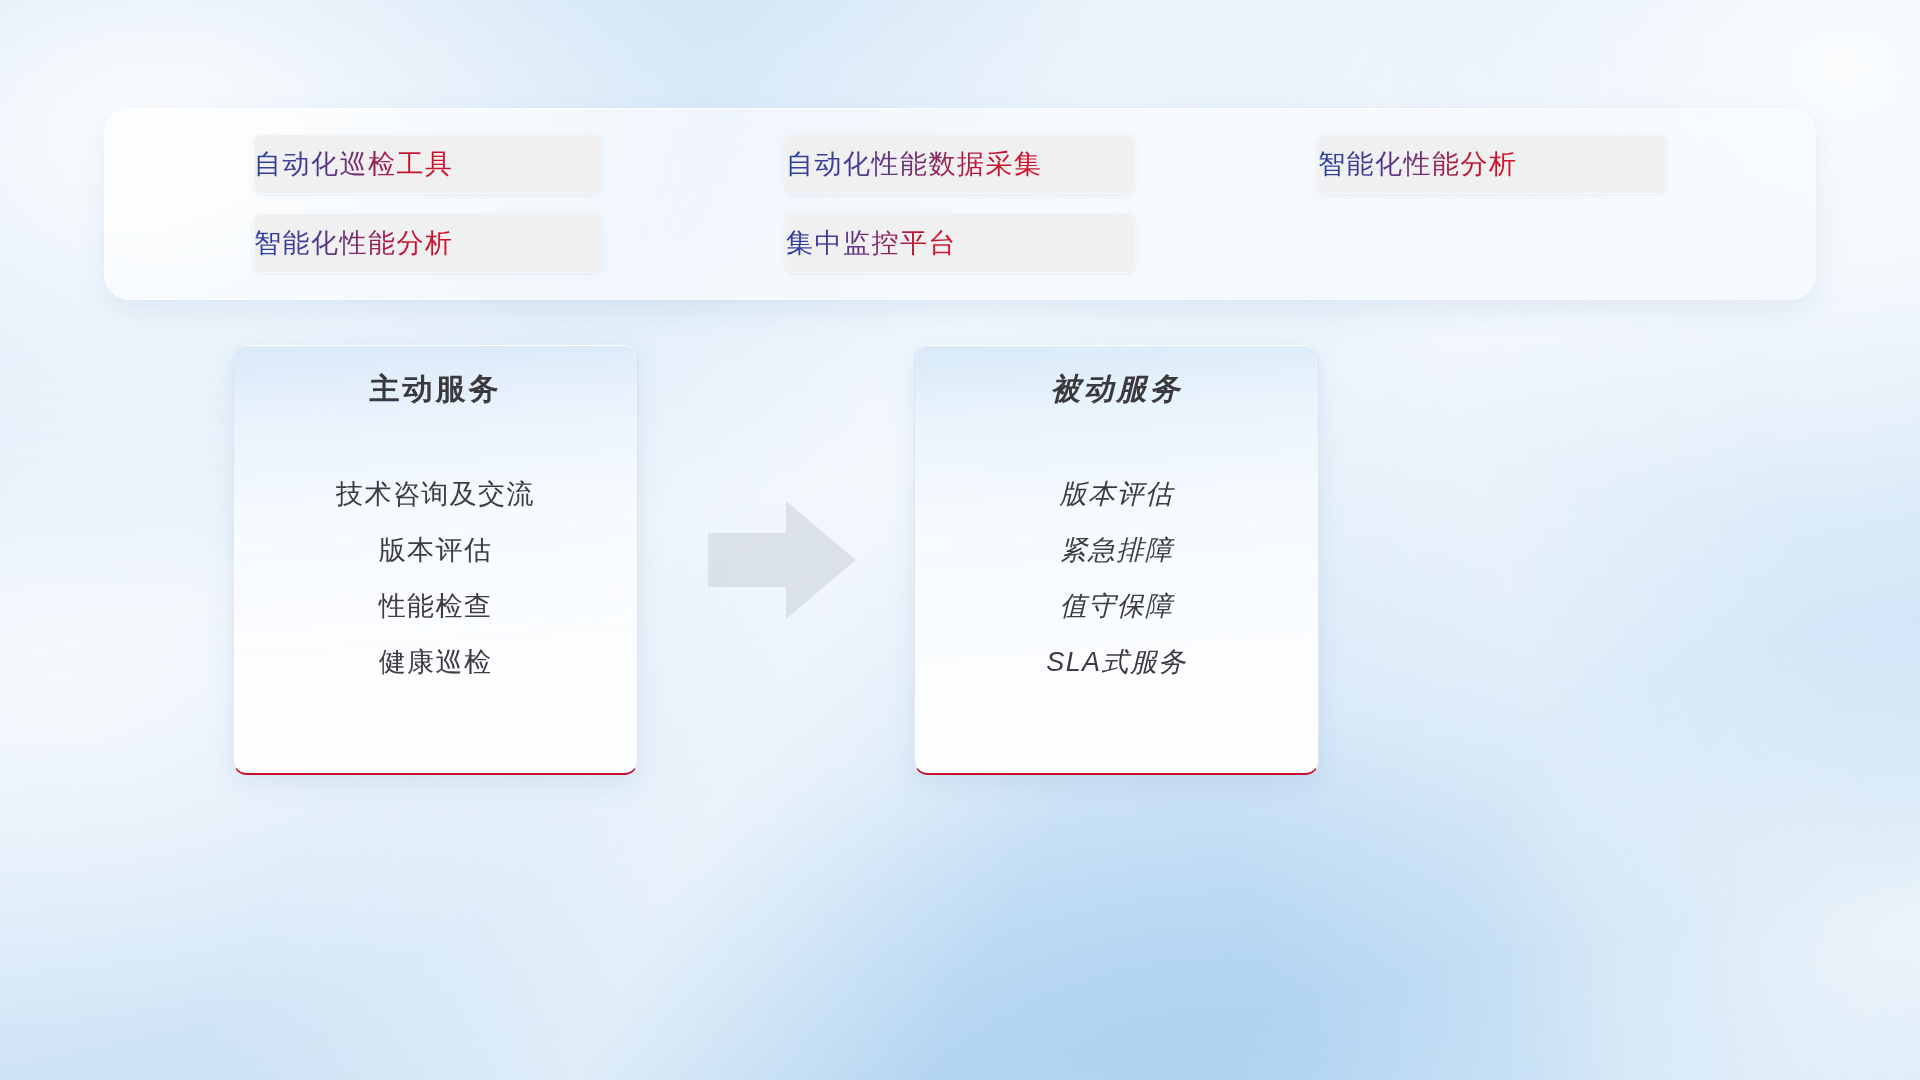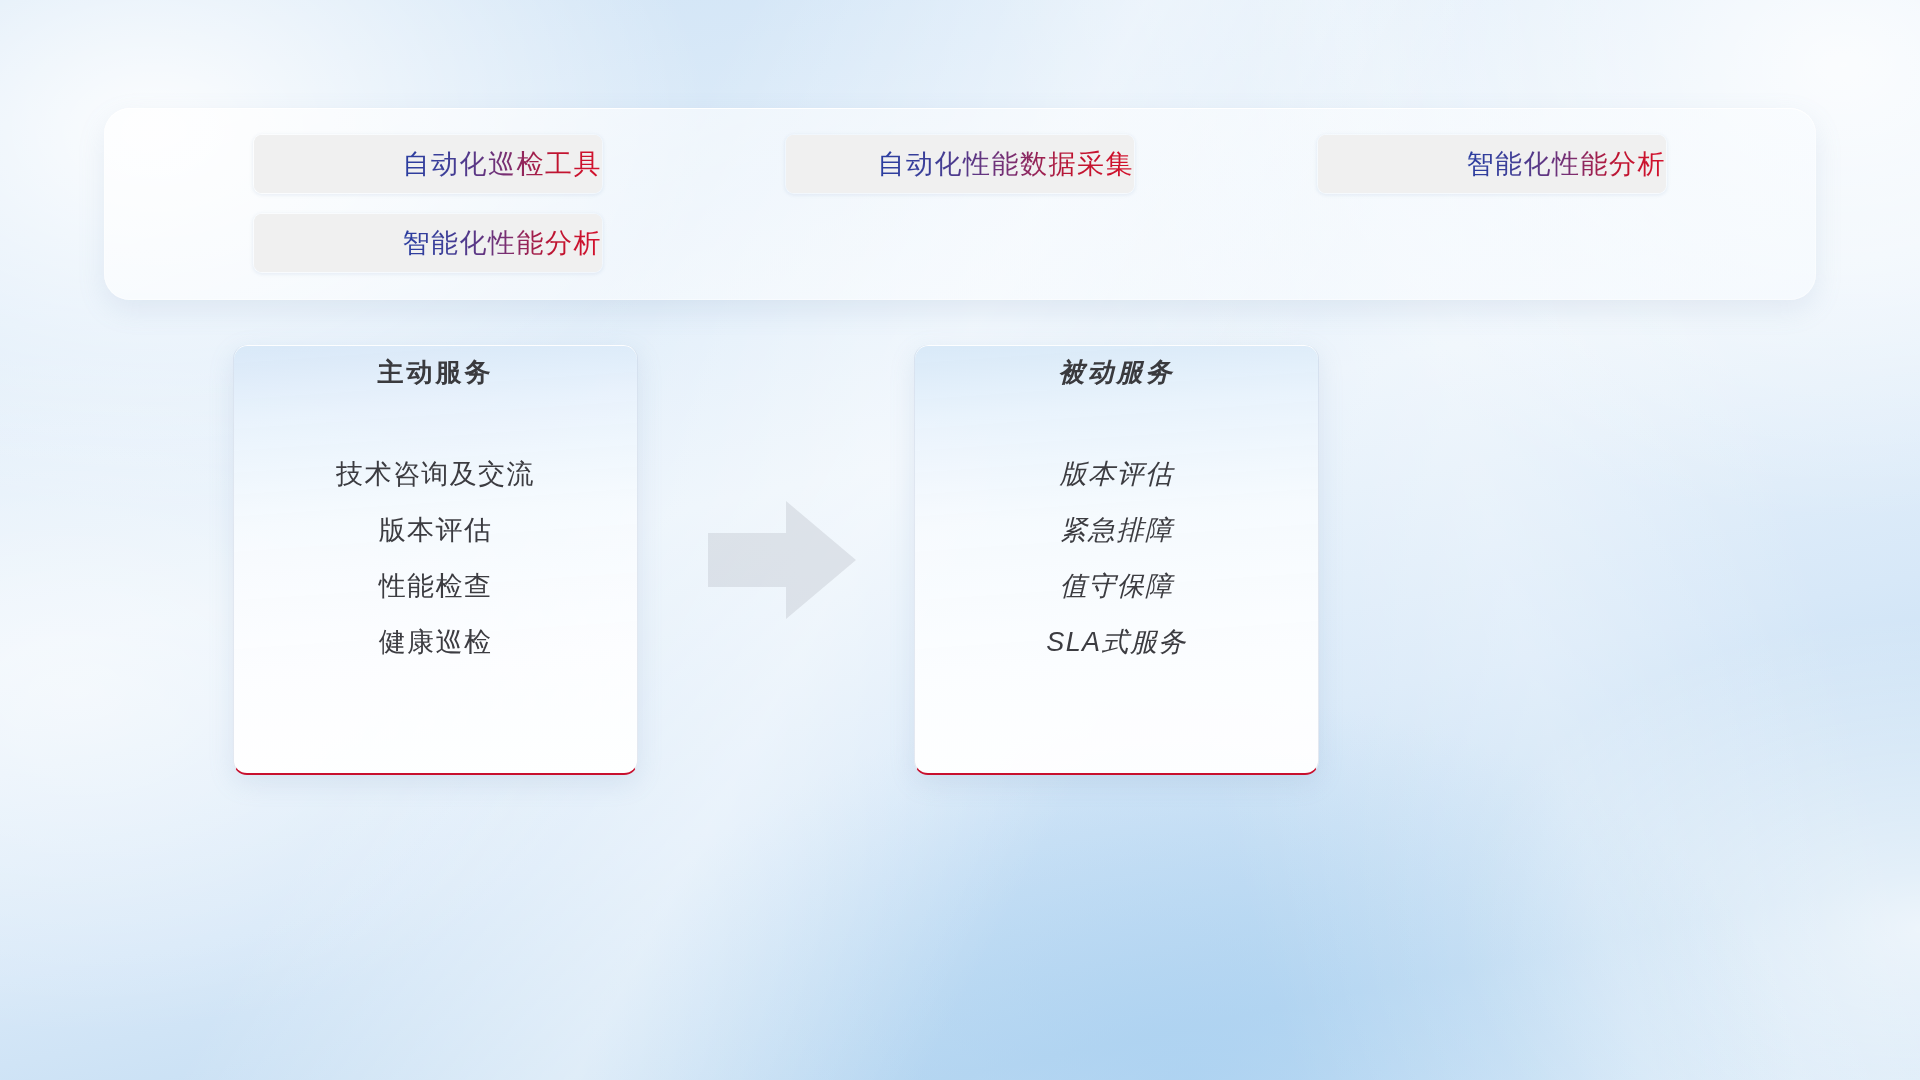--- a/index.html
+++ b/index.html
@@ -81,21 +81,21 @@
     background: linear-gradient(178deg, #2c3fa0 0%, #3a46a4 26%, #7d3477 56%, #c8102e 80%, #d4152f 100%);
     z-index: -1;
   }
   .pill-inner {
     width: 100%;
     height: 100%;
     border-radius: 8px;
     background: #f0f0f0;
     display: flex;
     align-items: center;
-    justify-content: flex-end;
+    justify-content: flex-start;
   }
   .pill-label {
     font-size: 27px;
     letter-spacing: 1.5px;
     font-weight: 400;
     white-space: nowrap;
     background: linear-gradient(90deg, #2a3da0 0%, #3d3f98 22%, #7a2f72 52%, #bf1430 76%, #d4112c 100%);
     -webkit-background-clip: text;
     background-clip: text;
     color: transparent;
@@ -120,23 +120,23 @@
       inset 0 1px 0 rgba(255,255,255,0.95);
     border-bottom: 2px solid #c8102e;
     border-left: 1px solid rgba(205,215,230,0.55);
     border-right: 1px solid rgba(205,215,230,0.55);
     overflow: hidden;
   }
   #card-active  { left: 233px; }
   #card-passive { left: 914px; font-style: italic; }
 
   .card-title {
-    margin-top: 10px;
+    margin-top: 24px;
     text-align: center;
-    font-size: 26px;
+    font-size: 30px;
     font-weight: 700;
     color: #3a3a3e;
     letter-spacing: 3px;
   }
 
   .card-divider {
     margin: 22px auto 0 auto;
     width: 352px;
     height: 7px;
     background: linear-gradient(90deg,
@@ -204,20 +204,25 @@
     </div>
   </div>
 
   <div class="pill">
     <div class="pill-inner">
       <span class="pill-label">智能化性能分析</span>
     </div>
   </div>
 
 
+  <div class="pill">
+    <div class="pill-inner">
+      <span class="pill-label">集中监控平台</span>
+    </div>
+  </div>
 
 </section>
 
 <section class="card" id="card-active">
   <h2 class="card-title">主动服务</h2>
   <div class="card-divider"></div>
   <div class="card-items">
     <div class="card-item">技术咨询及交流</div>
     <div class="card-item">版本评估</div>
     <div class="card-item">性能检查</div>

